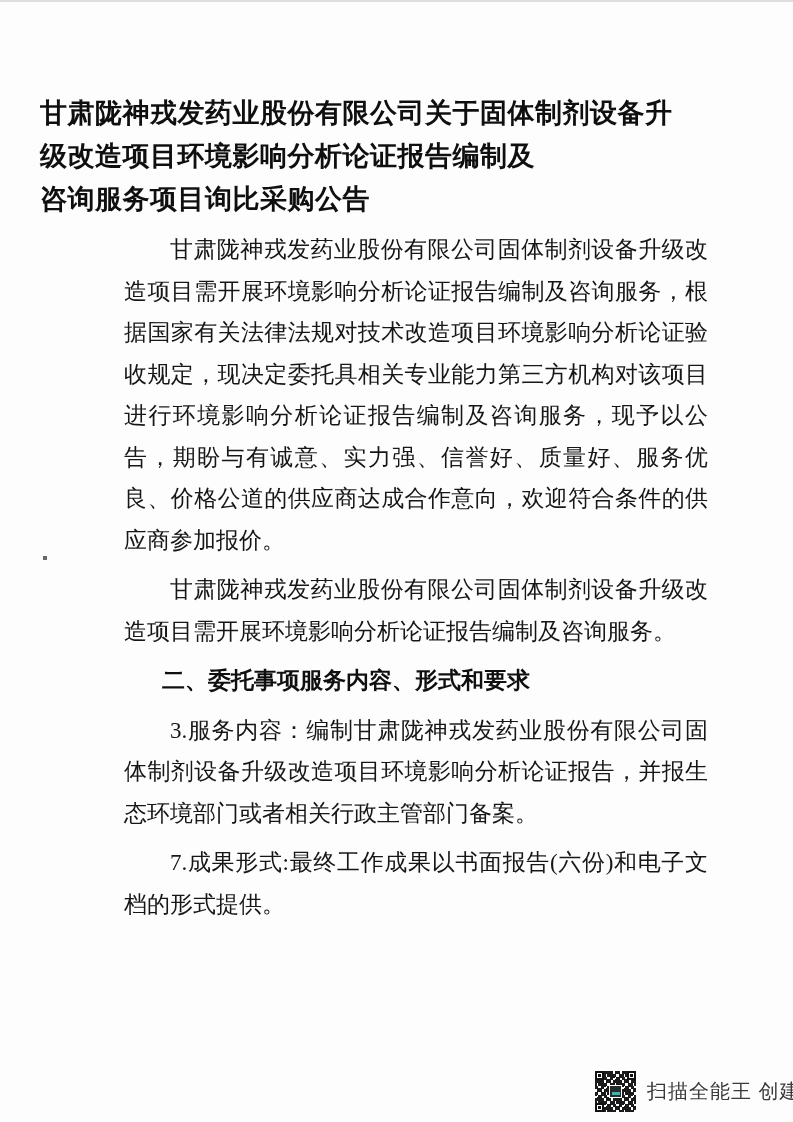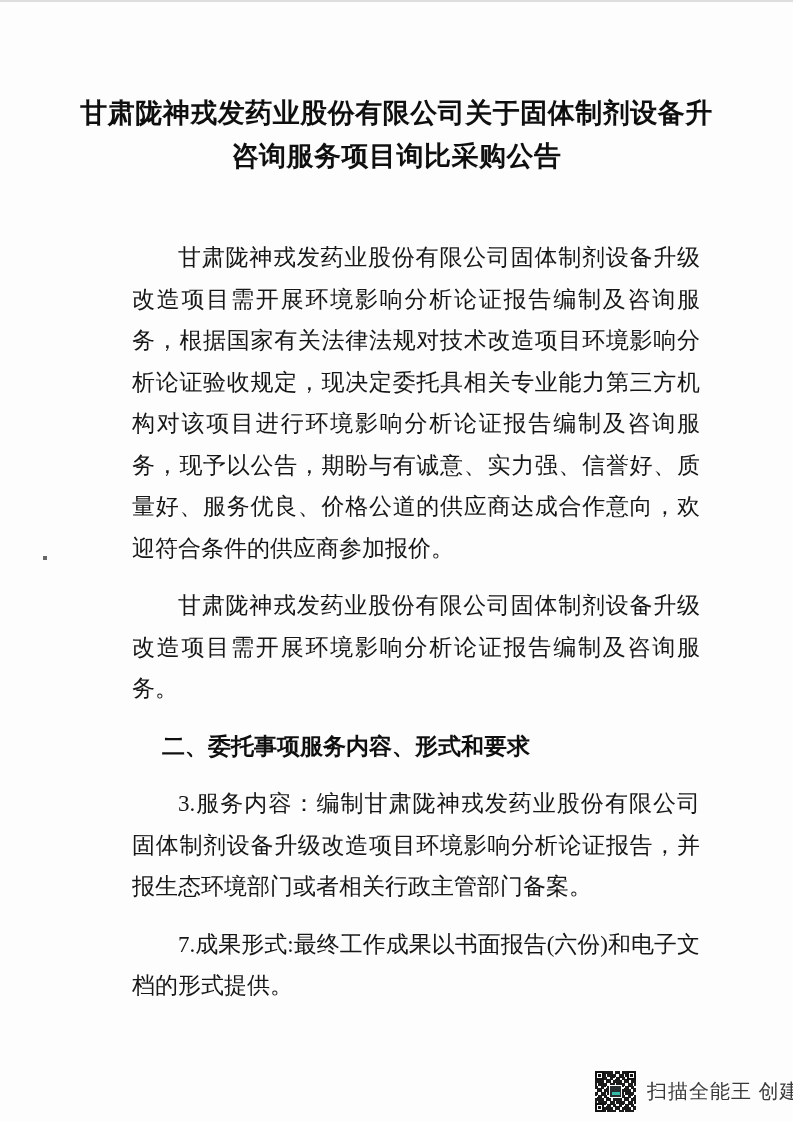--- a/index.html
+++ b/index.html
@@ -17,41 +17,40 @@
     top: 0; left: 0; right: 0;
     height: 2px;
     background: #d6d6d6;
     opacity: .8;
   }
   .title-block {
     position: absolute;
     top: 92px;
     left: 40px;
     right: 40px;
-    text-align: center;
     font-family: "Liberation Sans", "DejaVu Sans", sans-serif;
     font-weight: bold;
     font-size: 27px;
     line-height: 43px;
     letter-spacing: 0.5px;
     color: #0f0f0f;
   }
   .body-block {
     position: absolute;
     top: 221px;
     left: 116px;
     width: 600px;
     font-family: "Liberation Serif", "DejaVu Serif", serif;
     font-size: 23px;
     line-height: 41.5px;
     text-align: justify;
     color: #161616;
   }
   .para {
-    margin: 16px;
+    margin: 8px;
     text-indent: 2em;
   }
   .heading {
     margin: 0;
     text-indent: 2em;
     font-family: "Liberation Sans", "DejaVu Sans", sans-serif;
     font-weight: bold;
     text-align: left;
     color: #0f0f0f;
   }
@@ -124,20 +123,21 @@
 </style>
 </head>
 <body>
 
 <div class="page">
 
   <div class="top-scan-edge"></div>
 
   <div class="title-block">
     <div>甘肃陇神戎发药业股份有限公司关于固体制剂设备升</div>
+    <div>级改造项目环境影响分析论证报告编制及</div>
     <div>咨询服务项目询比采购公告</div>
   </div>
 
   <div class="body-block">
     <p class="para">甘肃陇神戎发药业股份有限公司固体制剂设备升级改造项目需开展环境影响分析论证报告编制及咨询服务，根据国家有关法律法规对技术改造项目环境影响分析论证验收规定，现决定委托具相关专业能力第三方机构对该项目进行环境影响分析论证报告编制及咨询服务，现予以公告，期盼与有诚意、实力强、信誉好、质量好、服务优良、价格公道的供应商达成合作意向，欢迎符合条件的供应商参加报价。</p>
     <p class="para">甘肃陇神戎发药业股份有限公司固体制剂设备升级改造项目需开展环境影响分析论证报告编制及咨询服务。</p>
     <p class="heading">二、委托事项服务内容、形式和要求</p>
     <p class="para">3.服务内容：编制甘肃陇神戎发药业股份有限公司固体制剂设备升级改造项目环境影响分析论证报告，并报生态环境部门或者相关行政主管部门备案。</p>
     <p class="para">7.成果形式:最终工作成果以书面报告(六份)和电子文档的形式提供。</p>
   </div>

